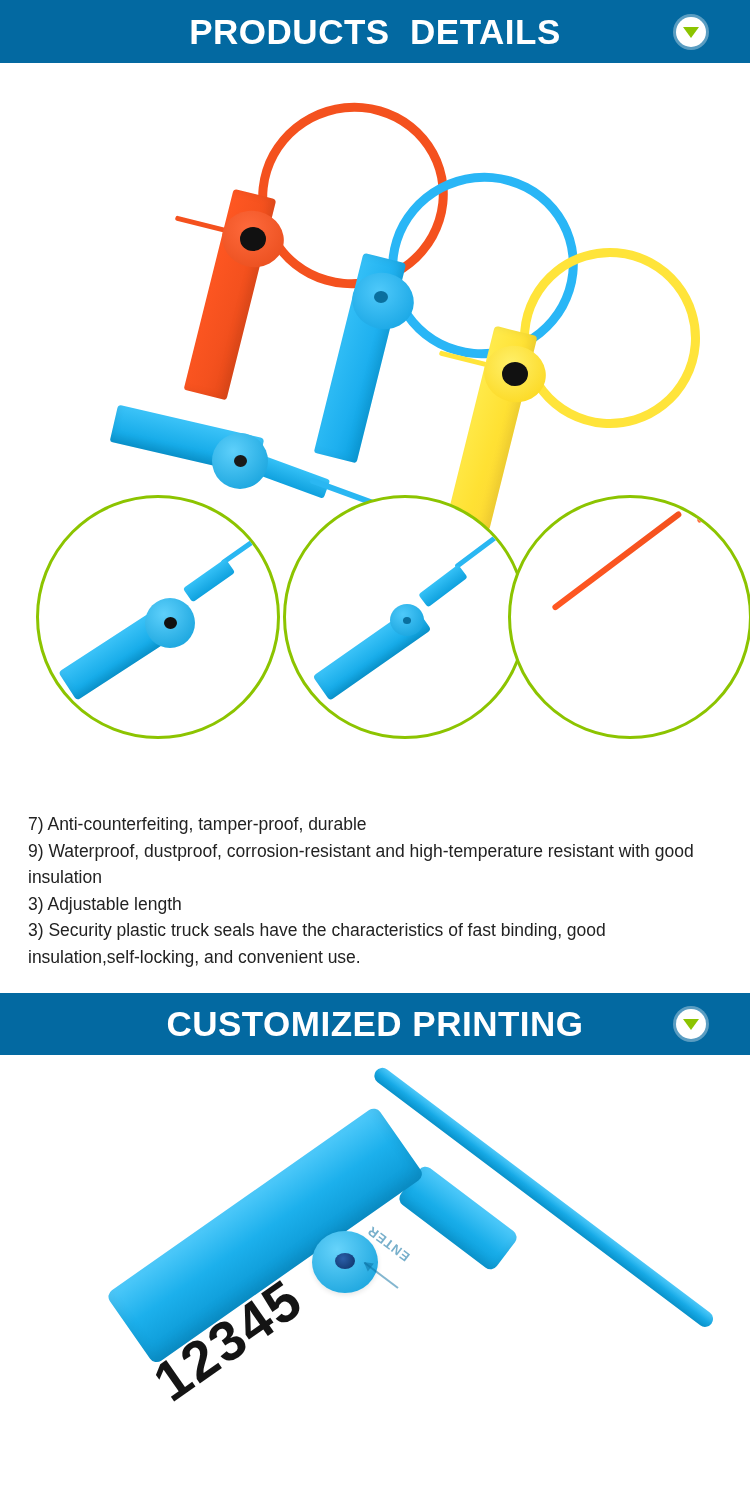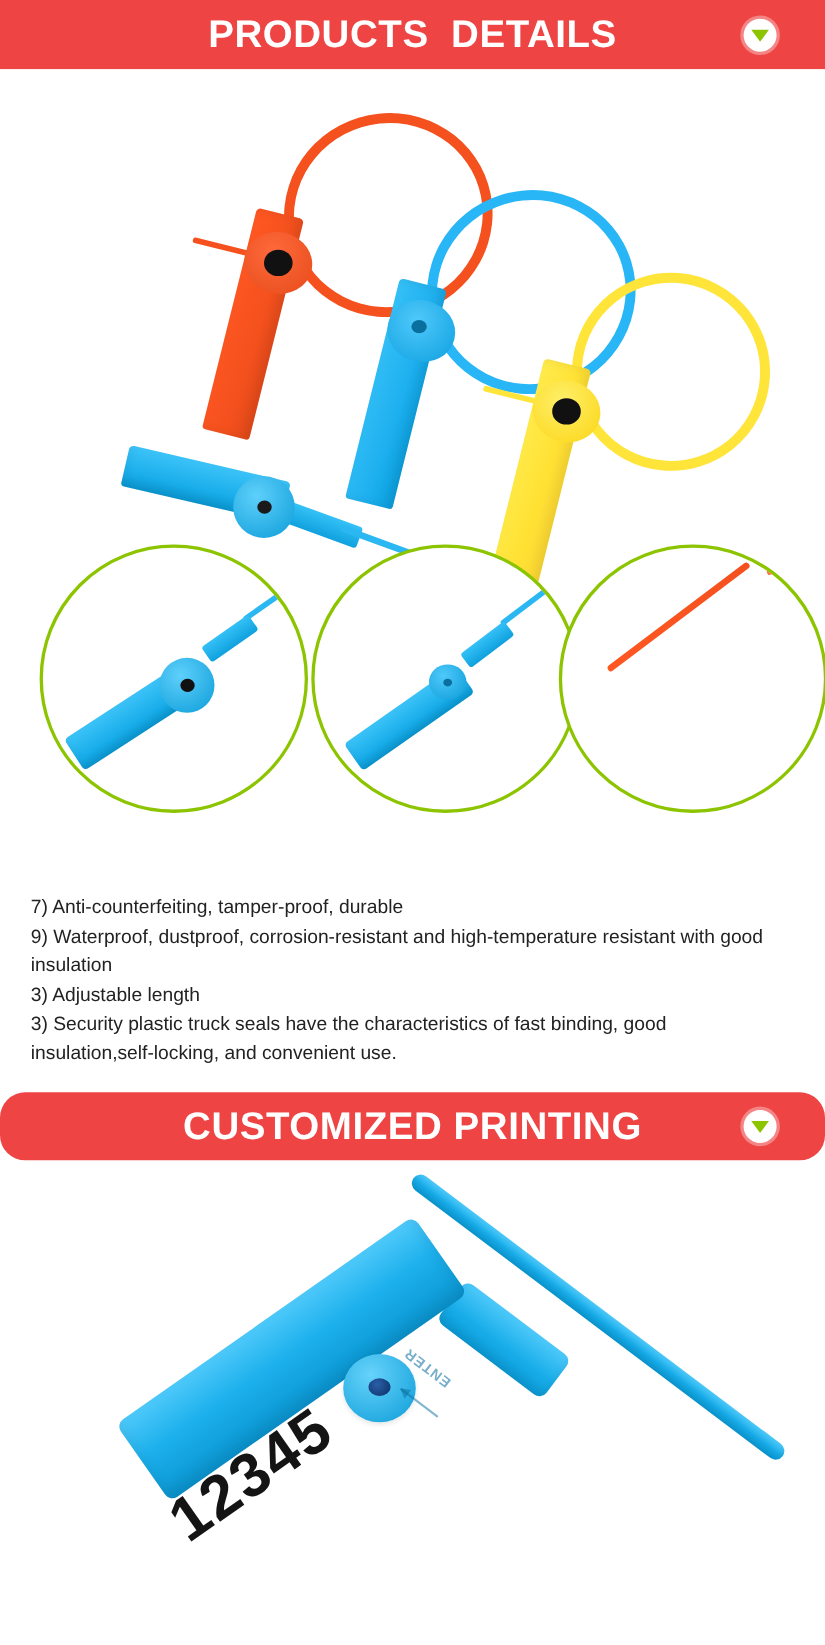--- a/index.html
+++ b/index.html
@@ -11,28 +11,28 @@
     width: 750px;
     font-family: "Liberation Sans", sans-serif;
     color: #1a1a1a;
     overflow-x: hidden;
   }
   .page { width: 750px; position: relative; background: #fff; }
 
   
   .banner {
     width: 750px;
-    background: #ef4444;
+    background: #0369a1;
     position: relative;
     display: flex;
     align-items: center;
     justify-content: center;
   }
   .banner-1 { height: 63px; }
-  .banner-2 { height: 62px; border-radius: 23px; }
+  .banner-2 { height: 62px; }
   .banner-title {
     color: #ffffff;
     font-weight: bold;
     letter-spacing: 0.5px;
     white-space: pre;
     text-align: center;
     line-height: 1;
   }
   .banner-1 .banner-title { font-size: 35px; }
   .banner-2 .banner-title { font-size: 35px; }

